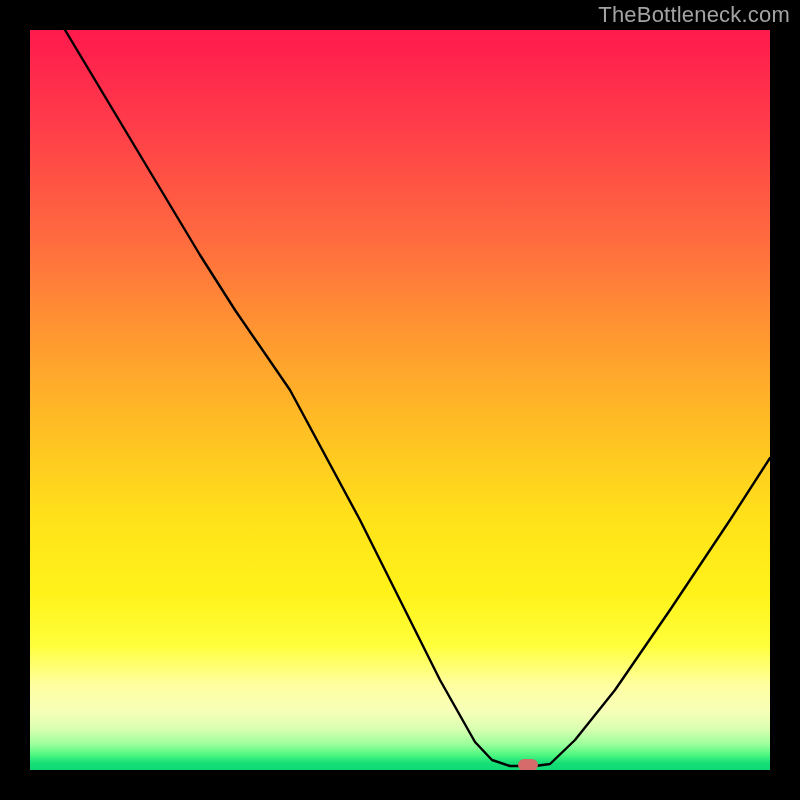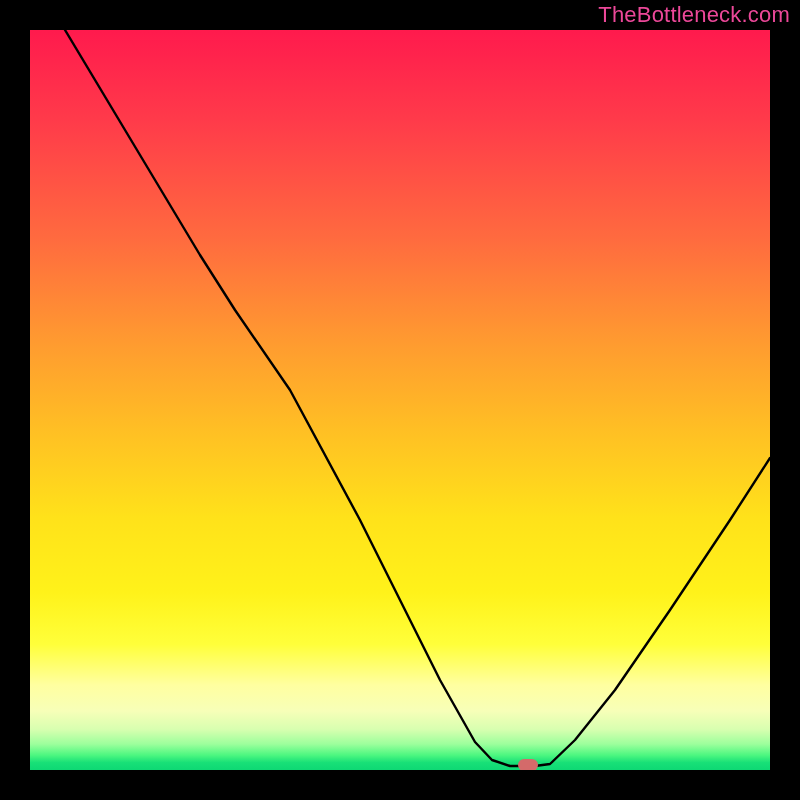--- a/index.html
+++ b/index.html
@@ -14,21 +14,21 @@
   .frame {
     position: relative;
     width: 800px;
     height: 800px;
     background: #000;
   }
   .watermark {
     position: absolute;
     top: 2px;
     right: 10px;
-    color: #ec4899;
+    color: #a3a3a3;
     font-size: 22px;
     font-weight: 500;
     letter-spacing: 0.2px;
   }
   .plot-area {
     position: absolute;
     left: 30px;
     top: 30px;
     width: 740px;
     height: 740px;

